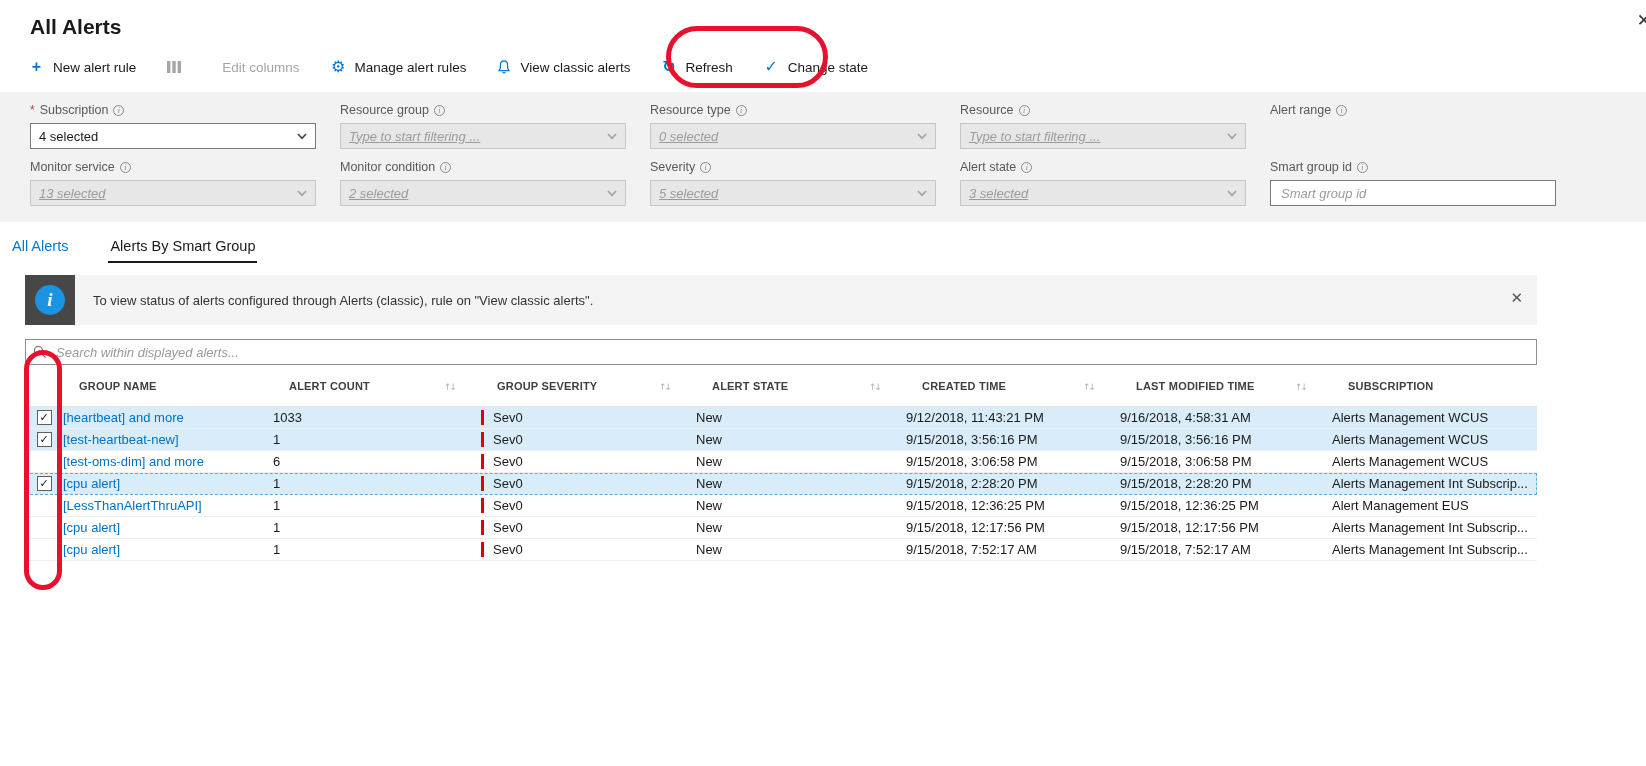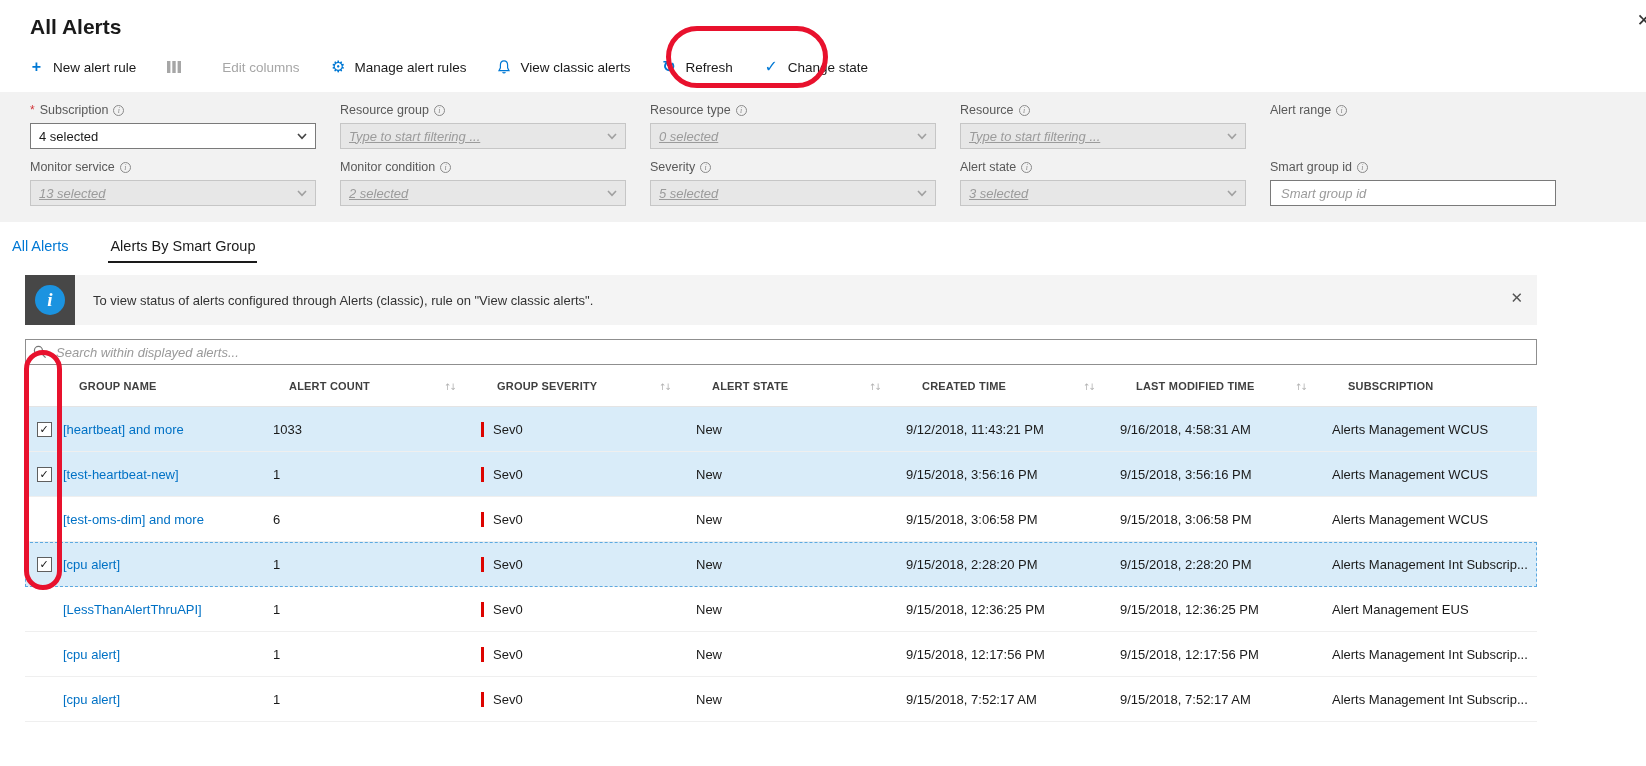--- a/index.html
+++ b/index.html
@@ -78,21 +78,21 @@
   }
   .search input::placeholder { font-style:italic; color:#9a9a9a; }
 
   
   .grid-cols { display:grid; grid-template-columns:38px 210px 208px 215px 210px 214px 212px minmax(0,1fr); align-items:center; }
   .thead { height:42px; font-size:11px; font-weight:700; color:#404040; letter-spacing:.2px; border-bottom:1px solid #e4e4e4; }
   .th { display:flex; align-items:flex-end; white-space:nowrap;padding-left:16px; }
   .sort { margin-left:auto; margin-right:26px; color:#b2b2b2; font-size:9px; letter-spacing:-2px; font-weight:400; font-family:"DejaVu Sans", sans-serif; }
   .sort::after { content:"\2191\2193"; }
 
-  .row { height:45px; font-size:13px; border-bottom:1px solid #efefef; background:#fff; }
+  .row { height:22px; font-size:13px; border-bottom:1px solid #efefef; background:#fff; }
   .row.selected { background:#d9ecf9; }
   .row.focused { outline:1px dashed #5ca9e0; outline-offset:-1px; }
   .cell { white-space:nowrap; overflow:hidden; text-overflow:clip; }
   .link { color:#0071c5; cursor:pointer; }
   .cb-wrap { display:flex; justify-content:center; }
   .cb {
     width:15px; height:15px; border:1px solid #5f5f5f; background:#fff;
     display:flex; align-items:center; justify-content:center; cursor:pointer;
     font-family:"DejaVu Sans", sans-serif; font-size:11px; color:#111;
   }

